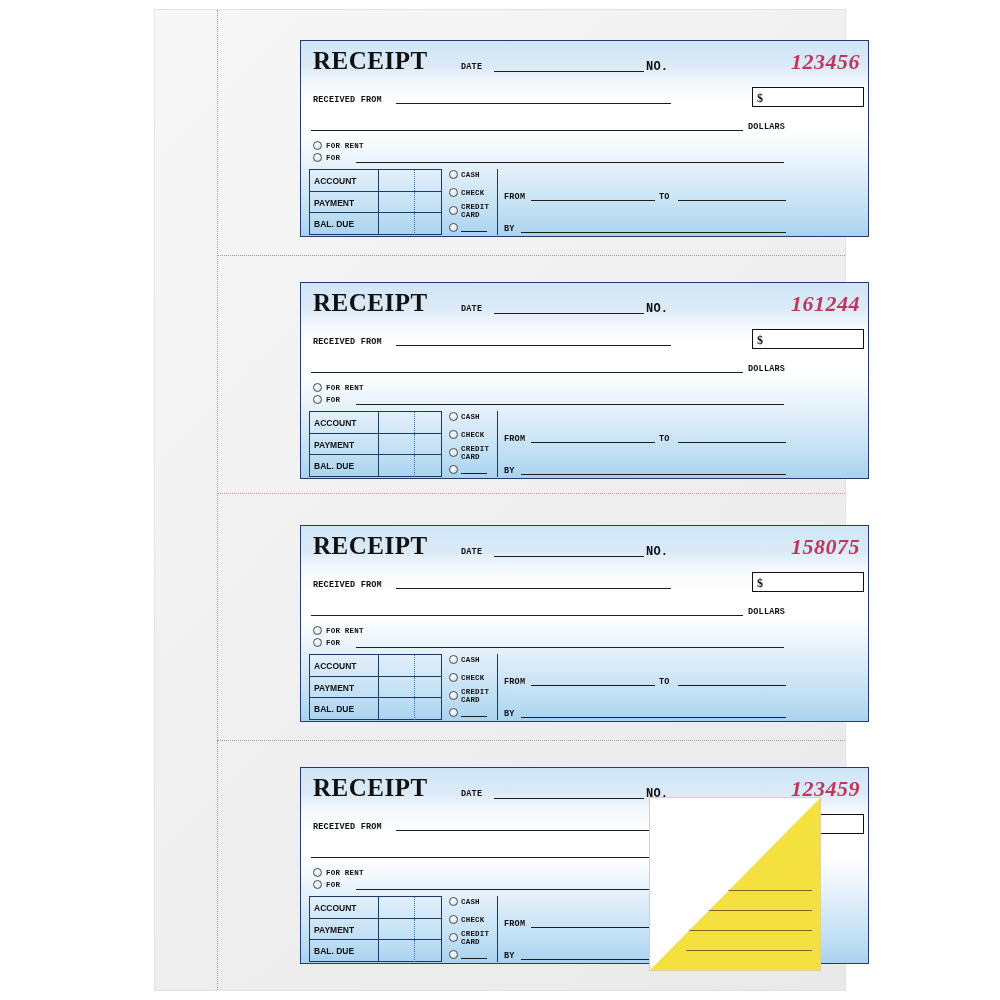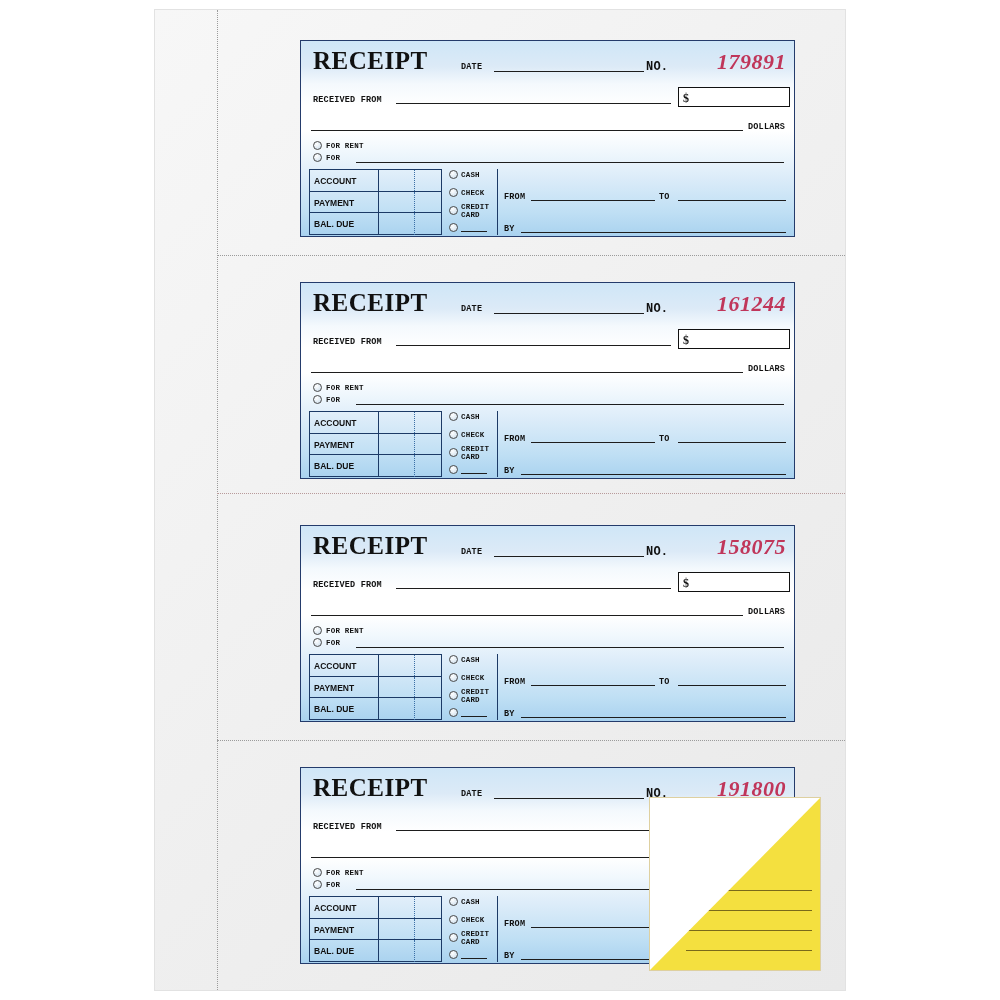--- a/index.html
+++ b/index.html
@@ -48,21 +48,21 @@
     border-top: 1px dotted #9b9b9b;
   }
   .perf-horz.p1 { top: 245px; }
   .perf-horz.p2 { top: 483px; border-top: 1px dotted #b89a9a; }
   .perf-horz.p3 { top: 730px; }
 
   
   .receipt {
     position: absolute;
     left: 145px;
-    width: 495px;
+    width: 569px;
     height: 197px;
     border: 1px solid #243b6b;
     background: linear-gradient(to bottom,
         #cfe6f7 0%,
         #dceaf7 13%,
         #f4f9fd 22%,
         #ffffff 33%,
         #ffffff 46%,
         #f1f8fd 56%,
         #dcecf9 70%,
@@ -248,21 +248,21 @@
     <div class="perf-horz p1"></div>
     <div class="perf-horz p2"></div>
     <div class="perf-horz p3"></div>
 
     <div class="receipt r1">
       <div class="hdr">
         <div class="title">RECEIPT</div>
         <div class="lbl lbl-date">DATE</div>
         <div class="rule" style="left:193px; top:30px; width:150px;"></div>
         <div class="lbl lbl-no">NO.</div>
-        <div class="num">179891</div>
+        <div class="num">123456</div>
       </div>
 
       <div class="lbl" style="left:12px; top:54px;">RECEIVED FROM</div>
       <div class="rule" style="left:95px; top:62px; width:275px;"></div>
       <div class="money-box" style="top:46px;">
         <span class="dollar">$</span>
       </div>
 
       <div class="rule" style="left:10px; top:89px; width:432px;"></div>
       <div class="lbl" style="left:447px; top:81px;">DOLLARS</div>
@@ -434,21 +434,21 @@
       <div class="lbl" style="left:203px; top:183px;">BY</div>
       <div class="rule" style="left:220px; top:191px; width:265px;"></div>
     </div>
 
     <div class="receipt r4">
       <div class="hdr">
         <div class="title">RECEIPT</div>
         <div class="lbl lbl-date">DATE</div>
         <div class="rule" style="left:193px; top:30px; width:150px;"></div>
         <div class="lbl lbl-no">NO.</div>
-        <div class="num">191800</div>
+        <div class="num">123459</div>
       </div>
 
       <div class="lbl" style="left:12px; top:54px;">RECEIVED FROM</div>
       <div class="rule" style="left:95px; top:62px; width:275px;"></div>
       <div class="money-box" style="top:46px;">
         <span class="dollar">$</span>
       </div>
 
       <div class="rule" style="left:10px; top:89px; width:432px;"></div>
       <div class="lbl" style="left:447px; top:81px;">DOLLARS</div>

